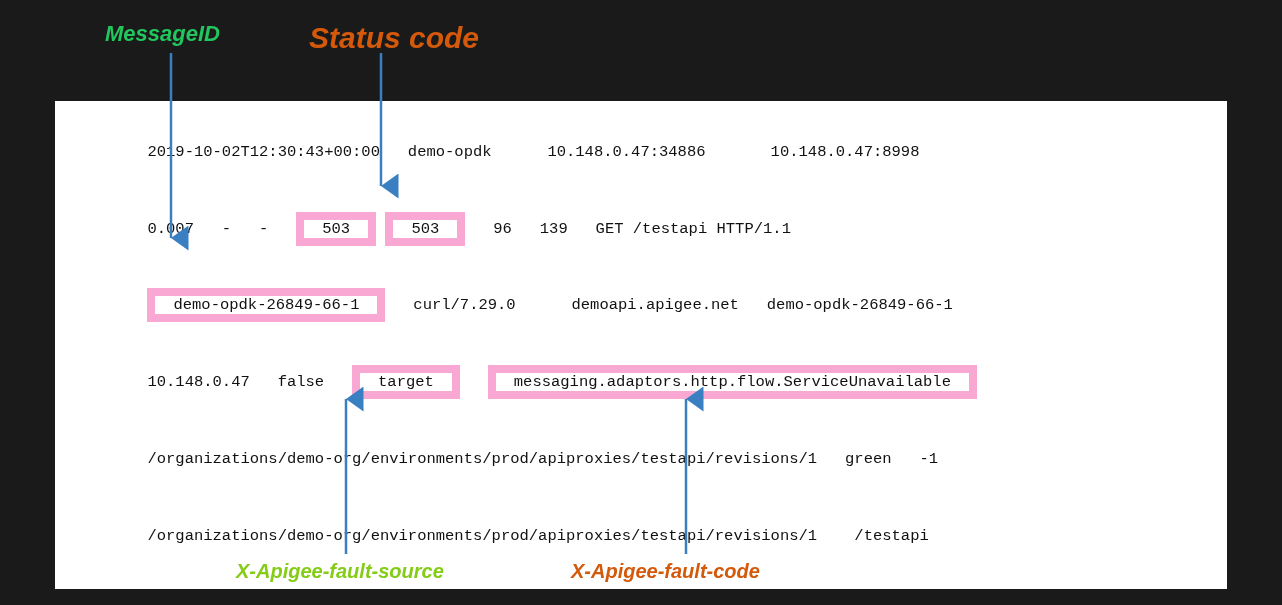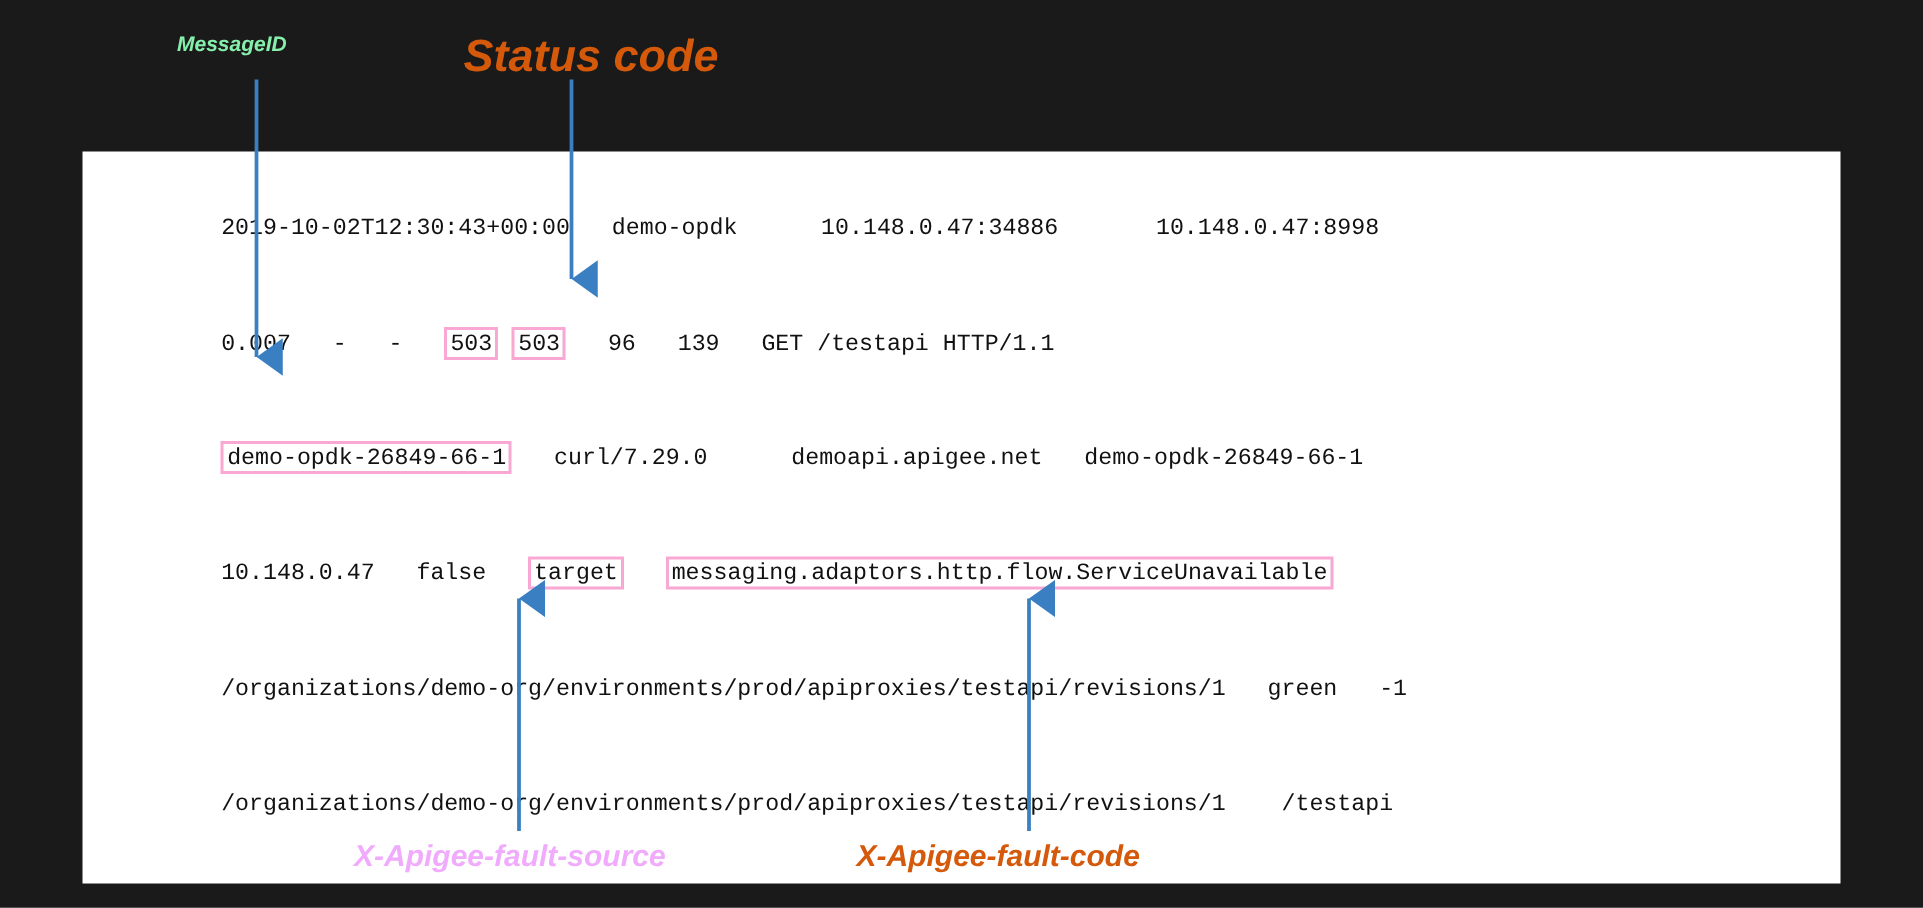--- a/index.html
+++ b/index.html
@@ -22,43 +22,43 @@
     }
     .diagram-wrapper {
       position: relative;
       width: 1200px;
       height: 580px;
     }
     
     .label-messageid {
       position: absolute;
       top: 8px;
-      left: 77px;
-      color: #86efac;
+      left: 64px;
+      color: #22c55e;
       font-family: Arial, sans-serif;
-      font-size: 14px;
+      font-size: 22px;
       font-weight: bold;
       font-style: italic;
     }
     .label-statuscode {
       position: absolute;
       top: 8px;
       left: 268px;
       color: #d4590a;
       font-family: Arial, sans-serif;
       font-size: 30px;
       font-weight: bold;
       font-style: italic;
     }
     
     .label-faultsource {
       position: absolute;
       bottom: 10px;
       left: 195px;
-      color: #f0abfc;
+      color: #84cc16;
       font-family: Arial, sans-serif;
       font-size: 20px;
       font-weight: bold;
       font-style: italic;
     }
     .label-faultcode {
       position: absolute;
       bottom: 10px;
       left: 530px;
       color: #d4590a;
@@ -87,23 +87,23 @@
       font-size: 15.5px;
       color: #111;
       line-height: 1.65;
       border: none;
     }
     .log-line {
       white-space: pre;
     }
     
     .bordered {
-      border: 2px solid #f9a8d4;
+      border: 8px solid #f9a8d4;
       display: inline;
-      padding: 0 2px;
+      padding: 0 18px;
     }
   </style>
 </head>
 <body>
 
 <div class="main-container">
   <div class="diagram-wrapper">
 
     <div class="label-messageid">MessageID</div>
     <div class="label-statuscode">Status code</div>

